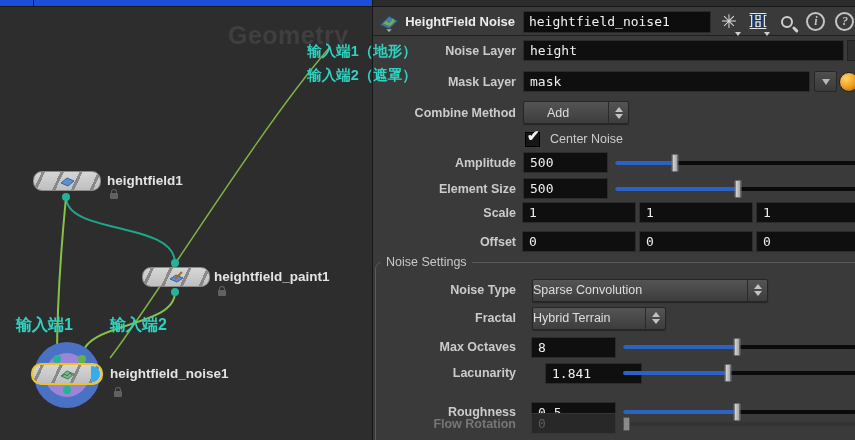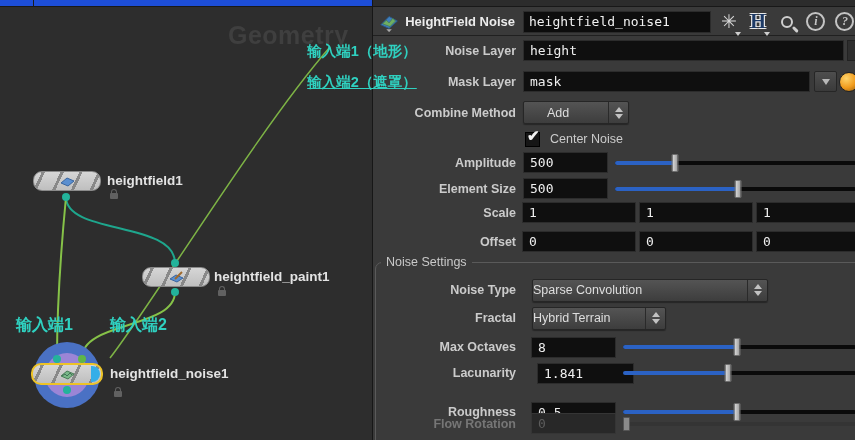--- a/index.html
+++ b/index.html
@@ -303,21 +303,21 @@
       </div>
       <div class="slider" style="left:250px; right:0;">
         <div class="track"></div>
         <div class="fill" style="width: 49%;"></div>
         <div class="handle" style="left: 49%;"></div>
       </div>
     </div>
 
     <div class="prow" style="top:363px; height:20px;">
       <span class="p-label">Lacunarity</span>
-      <div class="tfield" style="left:164px; width:97px;align-items:center;">
+      <div class="tfield" style="left:172px; width:97px;align-items:center;">
         <span>1.841</span>
       </div>
       <div class="slider" style="left:250px; right:0;">
         <div class="track"></div>
         <div class="fill" style="width: 45%;"></div>
         <div class="handle" style="left: 45%;"></div>
       </div>
     </div>
 
     <div class="prow" style="top:388px; height:20px;margin-top:14px;">
@@ -339,15 +339,15 @@
       </div>
       <div class="slider dim" style="left:250px; right:0;">
         <div class="track"></div>
 
         <div class="handle" style="transform: none; left: 0%;"></div>
       </div>
     </div>
   </div>
 
   <div class="param-annot" style="left:292px; top:42px; width:140px;">输入端1（地形）</div>
-  <div class="param-annot" style="left:292px; top:73px; width:140px;text-decoration:underline;">输入端2（遮罩）</div>
+  <div class="param-annot" style="left:292px; top:66px; width:140px;">输入端2（遮罩）</div>
 
 </div>
 
 </body></html>

